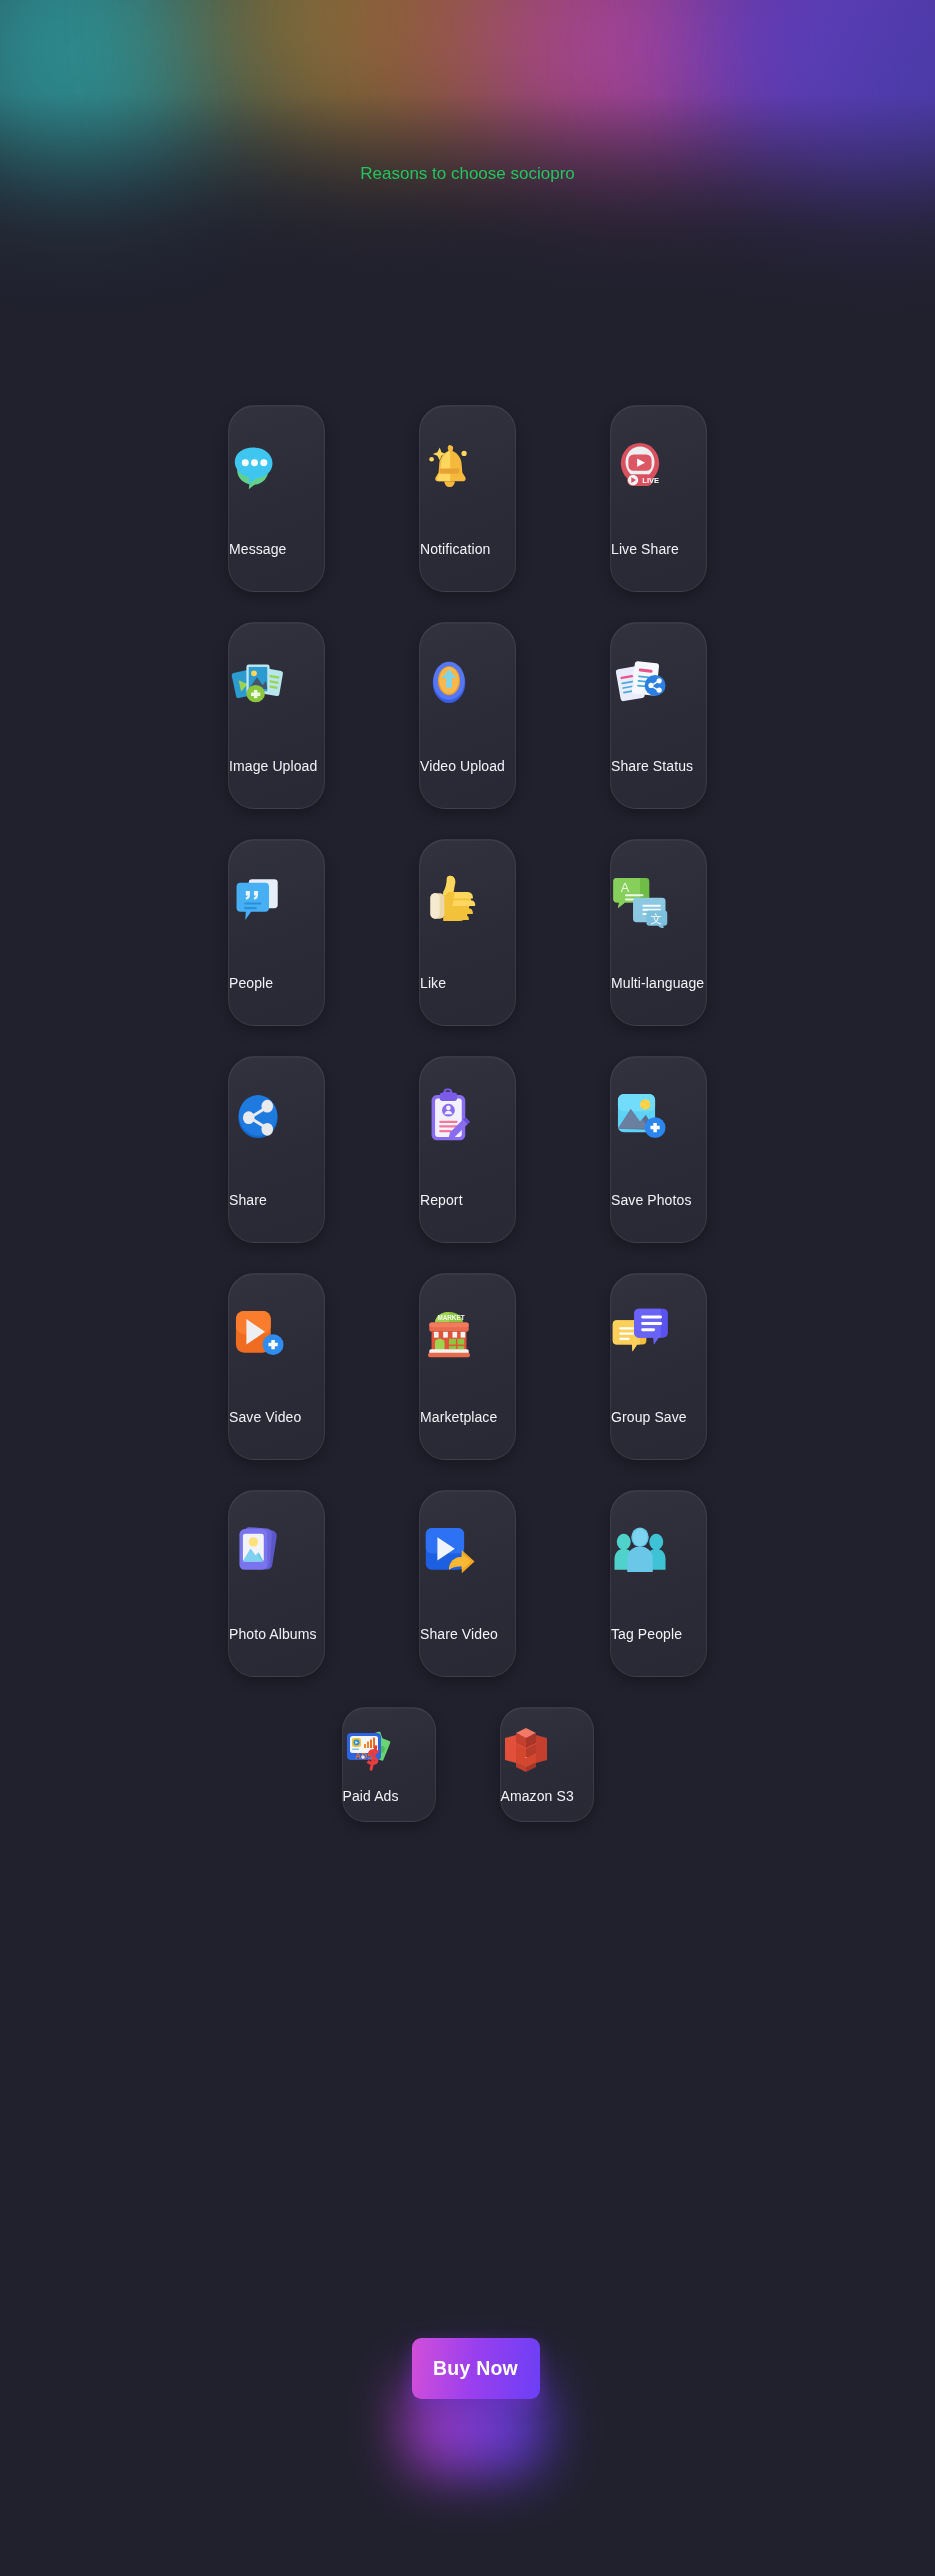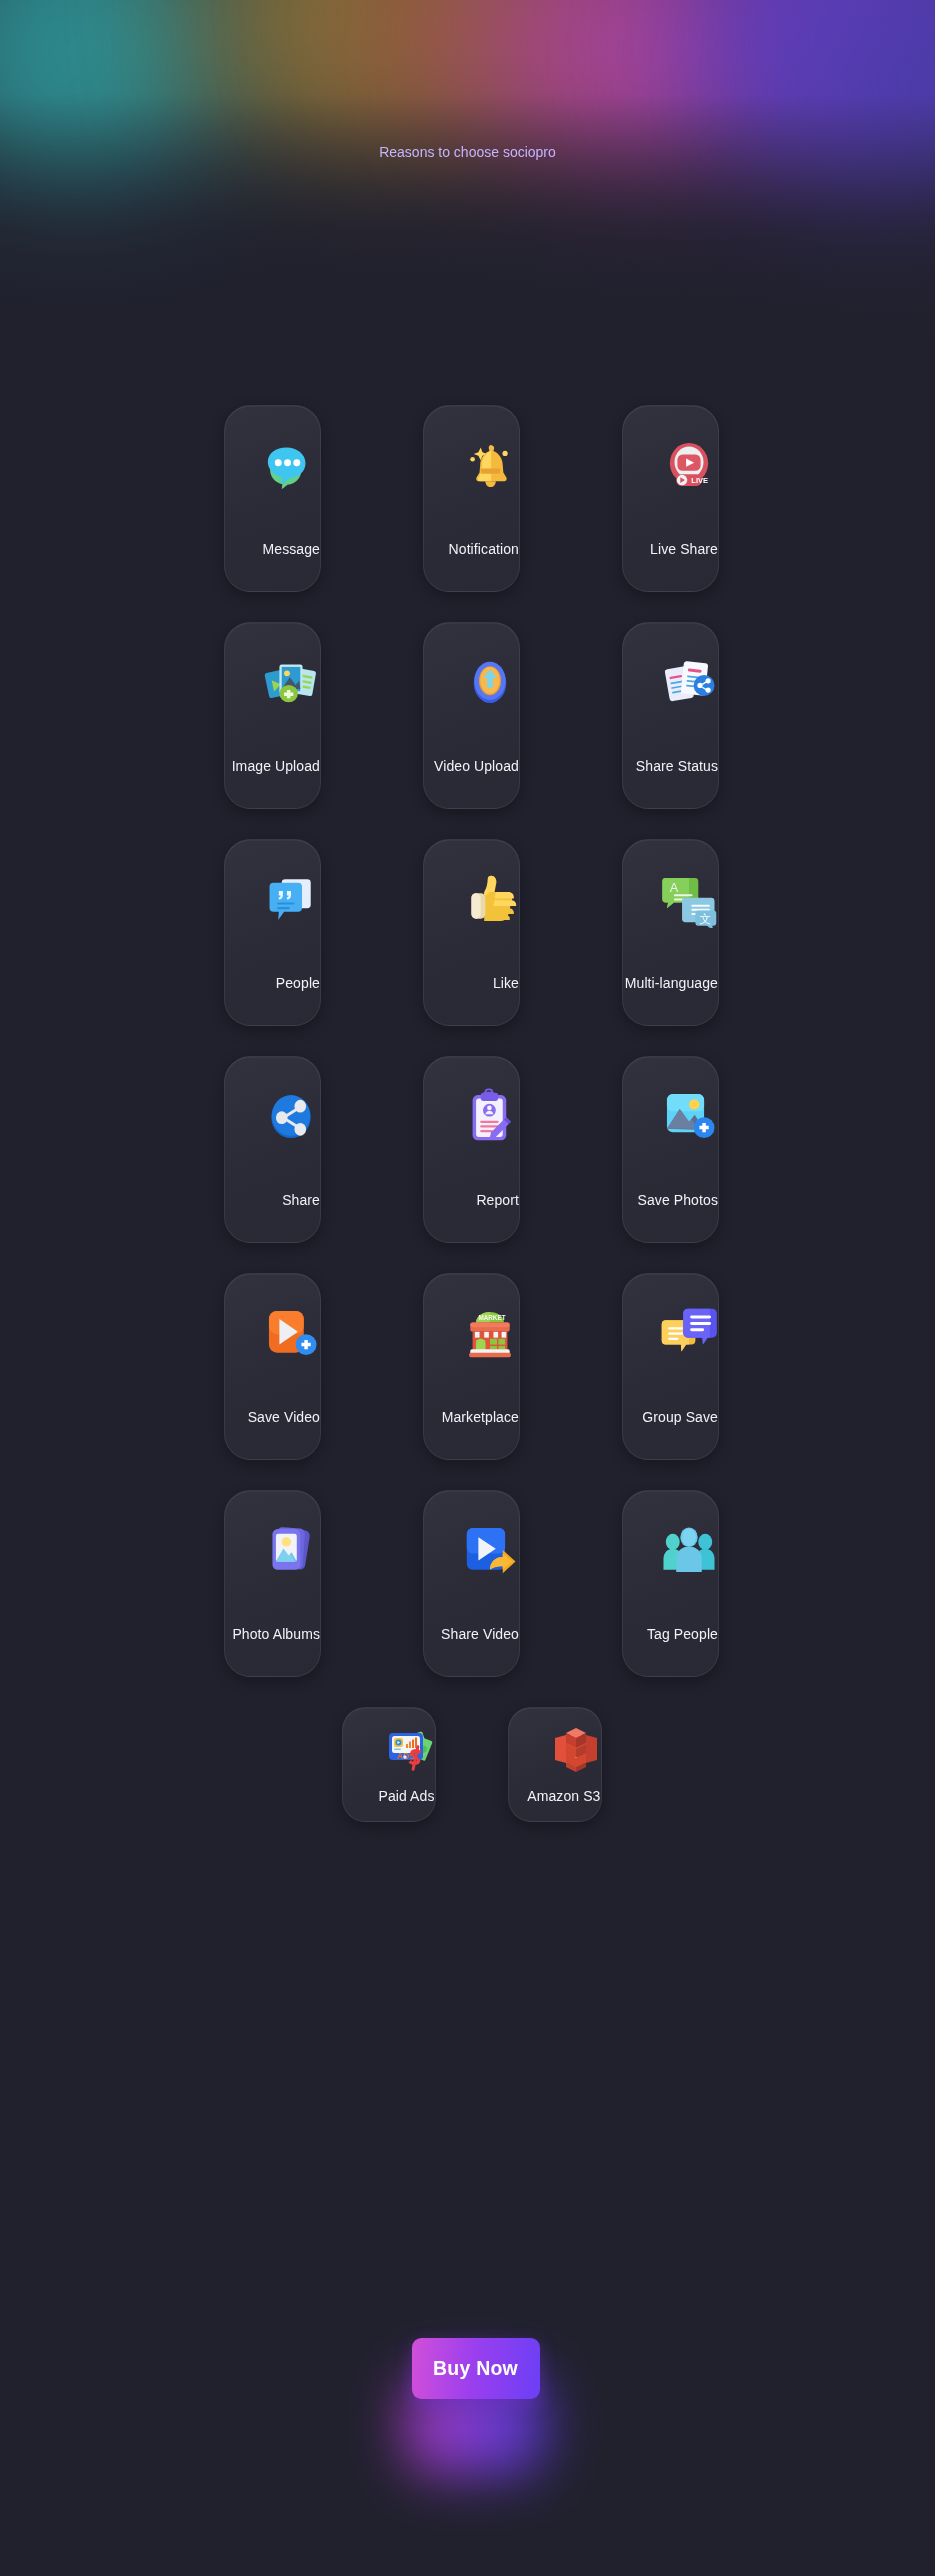--- a/index.html
+++ b/index.html
@@ -61,22 +61,23 @@
     font-weight:bold;
     letter-spacing:0.8px;
     background:linear-gradient(180deg,#dcdcea 0%,#c3c3d4 34%,#9a9aae 64%,#63637a 100%);
     -webkit-background-clip:text;
     background-clip:text;
     color:transparent;
     -webkit-text-fill-color:transparent;
     line-height:1.08;
   }
   #page-subtitle {
-    font-size:14px;
-    color:#c4b5fd;
+    margin-top:20px;
+    font-size:17px;
+    color:#22c55e;
     font-weight:400;
   }
 
   
   #features-grid {
     position:absolute;
     top:405px;
     left:0;
     width:935px;
     display:flex;
@@ -92,24 +93,23 @@
 
   .feature-card {
     width:97px;
     height:187px;
     border-radius:26.5px;
     background:linear-gradient(160deg,#32323f 0%,#2b2b38 55%,#292935 100%);
     border:0.8px solid rgba(255,255,255,.07);
     box-shadow:0 4.7px 14px rgba(0,0,0,.3), inset 0 0.8px 0 rgba(255,255,255,.05);
     display:flex;
     flex-direction:column;
-    align-items:flex-end;
+    align-items:flex-start;
     justify-content:flex-start;
     padding-top:30px;
-    margin-left:8px;
   }
   .feature-row.last-row .feature-card {
     width:94px;
     height:115px;
     border-radius:23.4px;
     padding-top:15.6px;
   }
   .feature-row.last-row { gap:64px; }
 
   .feature-icon {

